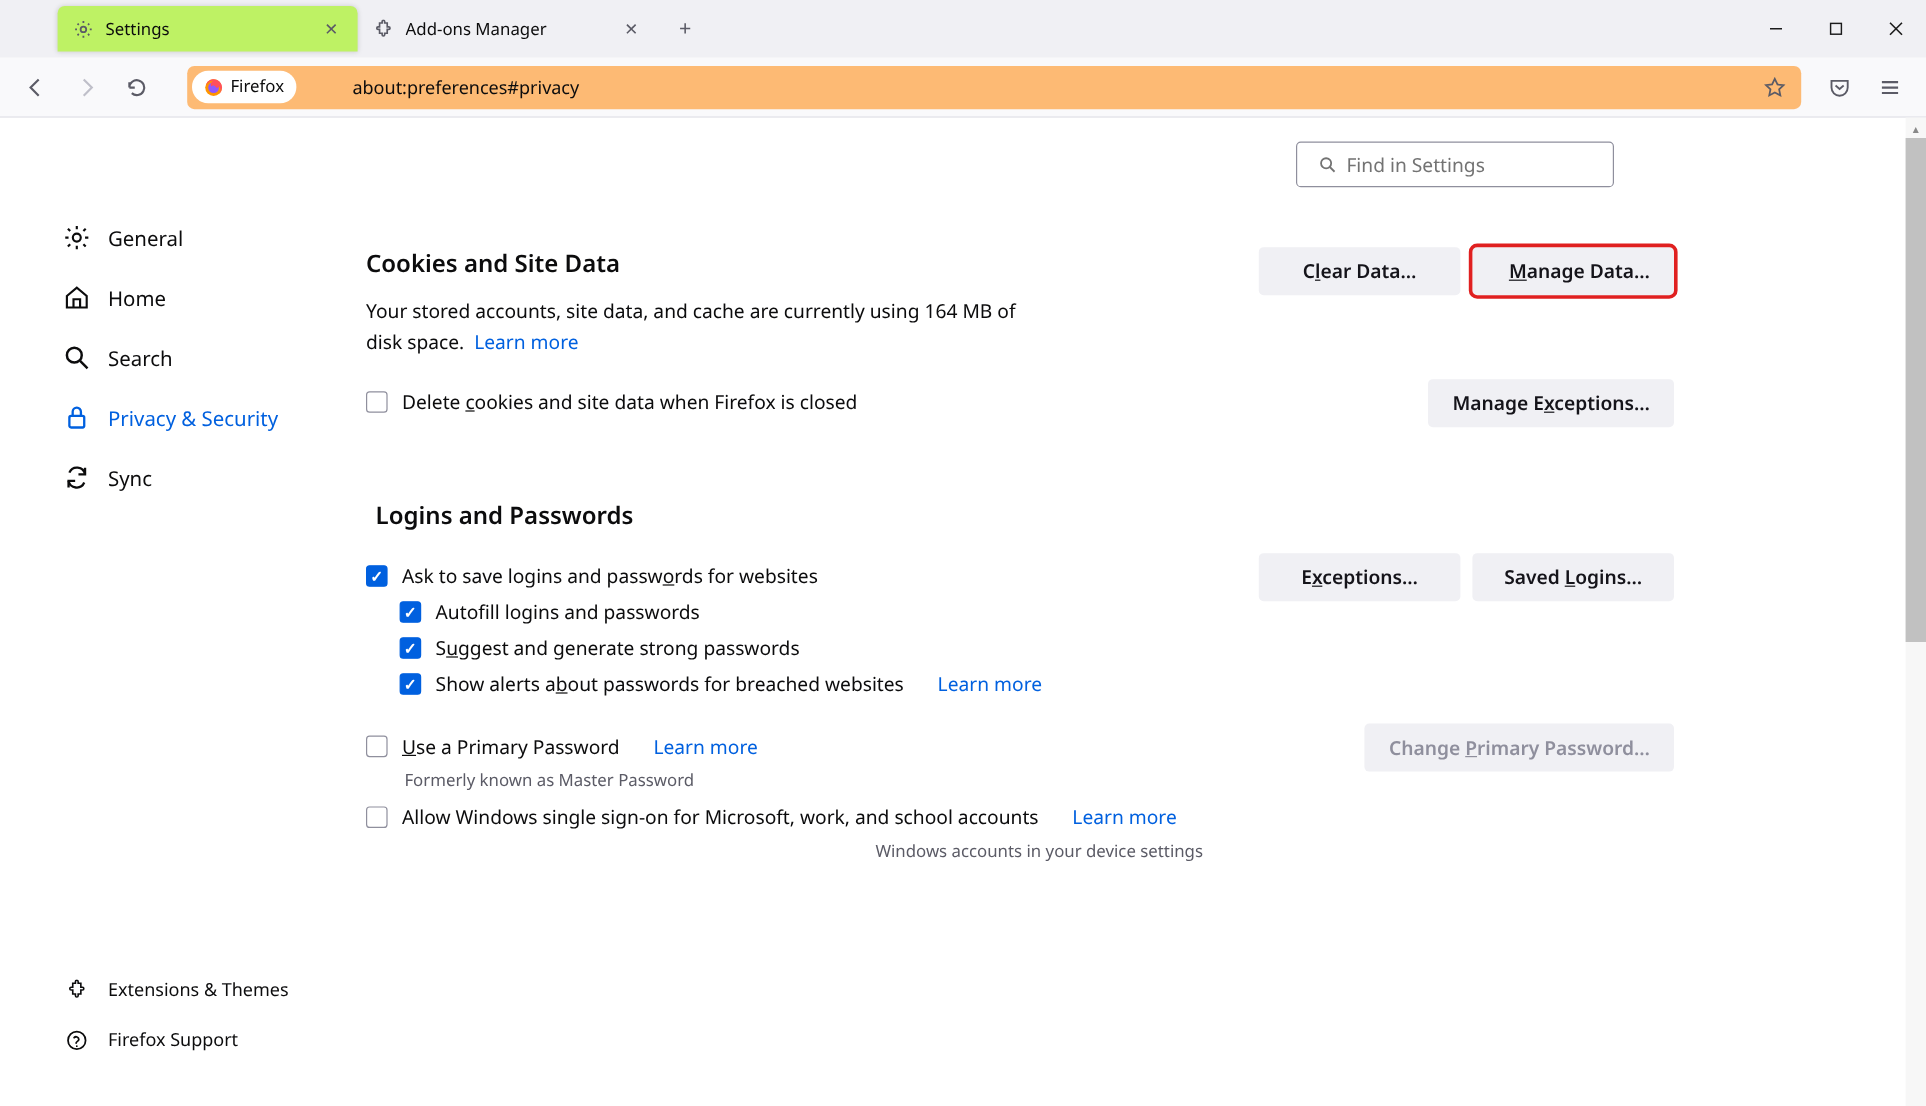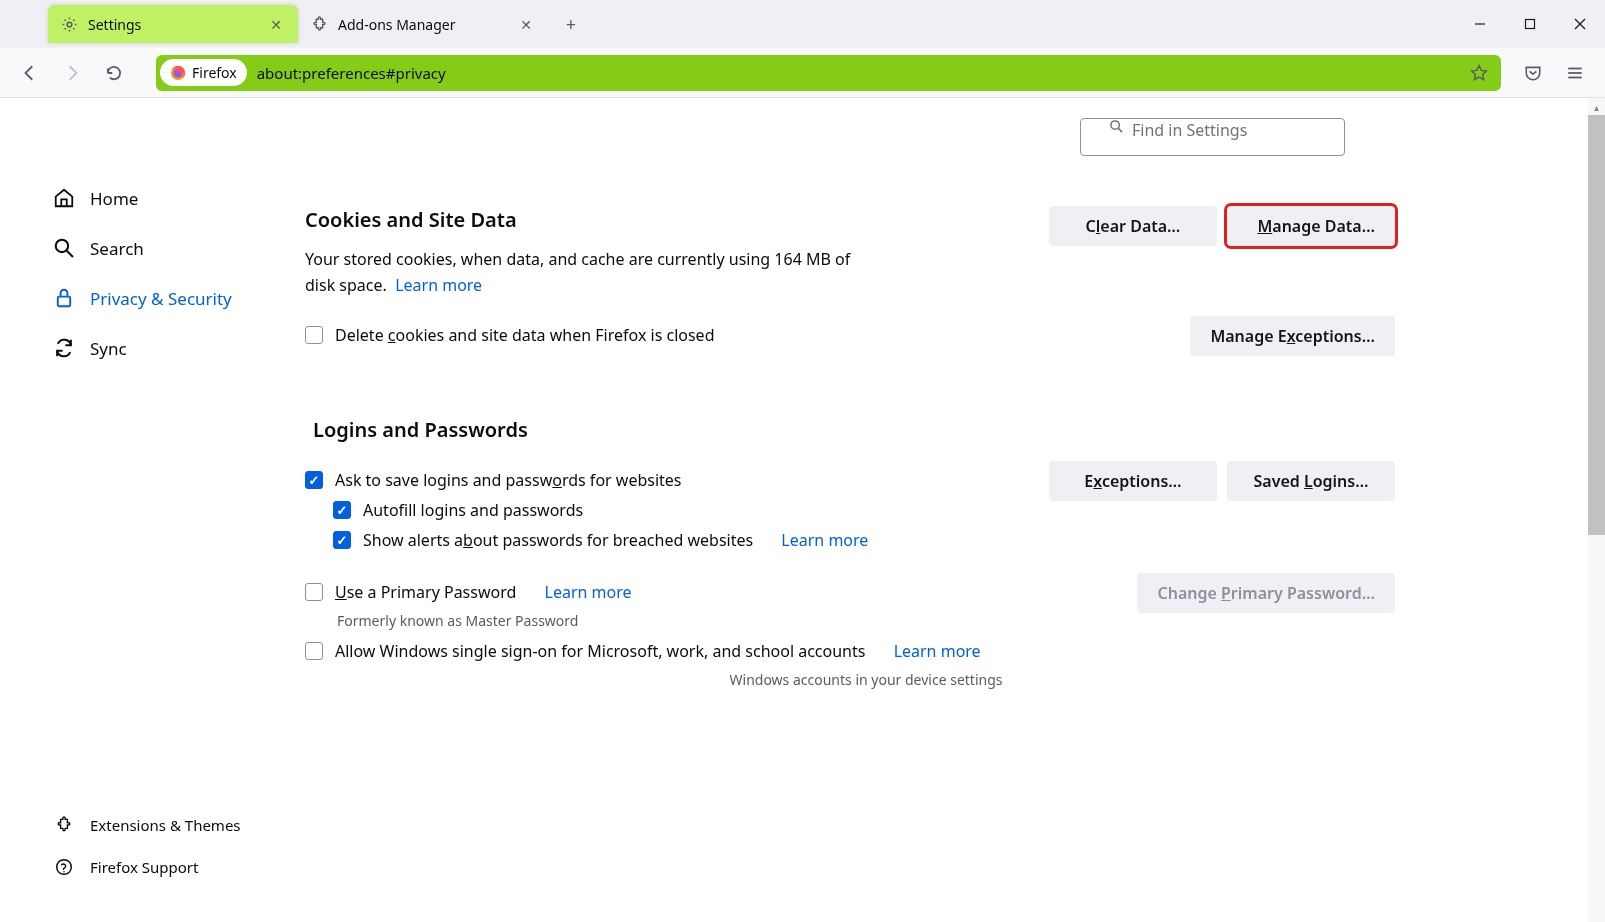--- a/index.html
+++ b/index.html
@@ -13,21 +13,21 @@
     .tab-title { flex: 1; white-space: nowrap; overflow: hidden; text-overflow: ellipsis; }
     .tab-close { width: 20px; height: 20px; display: flex; align-items: center; justify-content: center; border-radius: 4px; color: #5b5b66; font-size: 14px; }
     .newtab-btn { width: 30px; height: 30px; display: flex; align-items: center; justify-content: center; border-radius: 4px; color: #5b5b66; font-size: 18px; margin-left: 8px; }
     .window-controls { position: absolute; right: 0; top: 0; height: 48px; display: flex; align-items: center; }
     .win-btn { width: 50px; height: 48px; display: flex; align-items: center; justify-content: center; color: #1b1b1b; }
     
     
     .toolbar { height: 50px; background: #f9f9fb; border-bottom: 1px solid #e0e0e6; display: flex; align-items: center; padding: 0 12px; gap: 6px; }
     .tbtn { width: 36px; height: 36px; display: flex; align-items: center; justify-content: center; border-radius: 4px; color: #5b5b66; }
     .tbtn.disabled { color: #bfbfc9; }
-    .urlbar { flex: 1; height: 36px; background: #84cc16; border-radius: 6px; display: flex; align-items: center; margin: 0 8px 0 18px; padding: 0 4px; }
+    .urlbar { flex: 1; height: 36px; background: #fdba74; border-radius: 6px; display: flex; align-items: center; margin: 0 8px 0 18px; padding: 0 4px; gap: 37px; }
     .urlbar-pill { background: #fff; border-radius: 14px; padding: 4px 10px; display: flex; align-items: center; gap: 6px; font-size: 14px; margin-right: 10px; }
     .urlbar-text { font-size: 15px; color: #0c0c0d; }
     .urlbar-spacer { flex: 1; }
     
     
     .content { display: flex; height: calc(922px - 98px); position: relative; }
     .page-scrollbar { width: 17px; background: #f7f7f7; position: absolute; right: 0; top: 0; bottom: 0; }
     .page-scrollbar .arrow-up { position:absolute; top:0; left:0; right:0; height:17px; display:flex; align-items:center; justify-content:center; color:#888; font-size:10px;}
     .page-scrollbar .thumb { background: #c1c1c1; width: 17px; position: absolute; top: 17px; height: 420px; }
     
@@ -35,21 +35,21 @@
     .sidebar { width: 305px; padding: 75px 0 0 48px; display: flex; flex-direction: column; }
     .cat-item { display: flex; align-items: center; height: 50px; font-size: 17px; gap: 14px; color: #0c0c0d; padding-left: 4px; cursor: pointer; }
     .cat-item.active { color: #0060df; }
     .cat-icon { width: 24px; height: 24px; display: flex; align-items: center; justify-content: center; }
     .sidebar-footer { margin-top: auto; padding-bottom: 34px; }
     .sidebar-footer .cat-item { font-size: 15px; height: 42px; }
     
     
     .main { flex: 1; padding: 20px 40px 0 0; overflow: hidden; max-width: 1130px; }
     .search-row { display: flex; justify-content: flex-end; padding-right: 50px; margin-bottom: 50px; }
-    .search-box { width: 265px; height: 38px; border: 1px solid #8f8f9d; border-radius: 4px; display: flex; padding: 0 28px; gap: 8px; color: #737373; font-size: 16px; }
+    .search-box { width: 265px; height: 38px; border: 1px solid #8f8f9d; border-radius: 4px; display: flex; align-items: center; padding: 0 18px; gap: 8px; color: #737373; font-size: 16px; }
     
     .section-row { display: flex; align-items: flex-start; gap: 30px; margin-bottom: 10px; }
     .section-content { flex: 1; }
     .section-buttons { display: flex; flex-direction: row; gap: 10px; align-items: flex-end; }
     
     .section-heading { font-size: 20px; font-weight: 600; margin-bottom: 14px; }
     .body-text { font-size: 16px; line-height: 1.6; color: #0c0c0d; max-width: 560px; }
     .link { color: #0060df; cursor: pointer; }
     
     .ff-btn { min-width: 168px; height: 40px; background: #f0f0f4; border: none; border-radius: 4px; font-size: 16px; font-weight: 600; color: #15141a; padding: 0 20px; cursor: pointer; }
@@ -158,20 +158,29 @@
         <line x1="2" y1="4" x2="14" y2="4"></line>
         <line x1="2" y1="8" x2="14" y2="8"></line>
         <line x1="2" y1="12" x2="14" y2="12"></line>
       </svg>
     </div>
 </div>
 
 <div class="content">
 
   <div class="sidebar">
+    <div class="cat-item">
+      <span class="cat-icon">
+          <svg width="22" height="22" viewBox="0 0 16 16" fill="none" stroke="currentColor" stroke-width="1.3">
+            <circle cx="8" cy="8" r="2.4"></circle>
+            <path d="M8 1v2M8 13v2M2.6 2.6l1.4 1.4M12 12l1.4 1.4M1 8h2M13 8h2M2.6 13.4L4 12M12 4l1.4-1.4"></path>
+          </svg>
+        </span>
+      <span>General</span>
+    </div>
     <div class="cat-item">
       <span class="cat-icon">
           <svg width="22" height="22" viewBox="0 0 16 16" fill="none" stroke="currentColor" stroke-width="1.3">
             <path d="M2 7l6-5 6 5v7H2V7z"></path>
             <path d="M6 14V9h4v5"></path>
           </svg>
         </span>
       <span>Home</span>
     </div>
     <div class="cat-item">
@@ -232,21 +241,21 @@
             </svg>
           </span>
         <span>Find in Settings</span>
       </div>
     </div>
 
     <div class="section-row">
       <div class="section-content">
         <div class="section-heading">Cookies and Site Data</div>
         <div class="body-text">
-          <span>Your stored cookies, when data, and cache are currently using </span><span>164 MB</span><span> of disk space.</span>&nbsp;
+          <span>Your stored accounts, site data, and cache are currently using </span><span>164 MB</span><span> of disk space.</span>&nbsp;
           <span class="link">Learn more</span>
         </div>
       </div>
       <div class="section-buttons">
         <button class="ff-btn">C<span class="mnemonic">l</span>ear Data…</button>
         <button class="ff-btn highlighted"><span class="mnemonic">M</span>anage Data…</button>
       </div>
     </div>
 
     <div class="section-row" style="margin-top:18px; margin-bottom:60px;">
@@ -264,20 +273,24 @@
     <div class="section-heading" style="margin-left:8px;">Logins and Passwords</div>
     <div class="section-row" style="margin-top:18px;">
       <div class="section-content">
         <label class="check-row">
           <span class="checkbox checked"></span>
           <span>Ask to save logins and passw<span class="mnemonic">o</span>rds for websites</span>
         </label>
         <label class="check-row indent">
           <span class="checkbox checked"></span>
           <span>Autof<span class="mnemonic">i</span>ll logins and passwords</span>
+        </label>
+        <label class="check-row indent">
+          <span class="checkbox checked"></span>
+          <span>S<span class="mnemonic">u</span>ggest and generate strong passwords</span>
         </label>
         <label class="check-row indent">
           <span class="checkbox checked"></span>
           <span>Show alerts a<span class="mnemonic">b</span>out passwords for breached websites</span>&nbsp;
           <span class="link">Learn more</span>
         </label>
       </div>
       <div class="section-buttons">
         <button class="ff-btn">E<span class="mnemonic">x</span>ceptions…</button>
         <button class="ff-btn">Saved <span class="mnemonic">L</span>ogins…</button>

